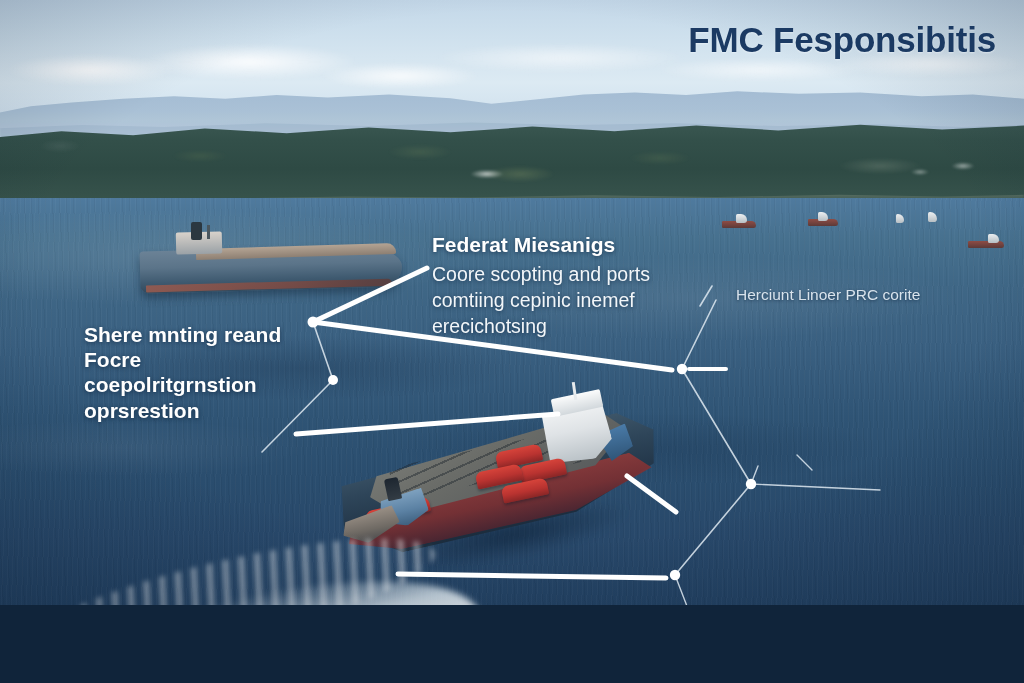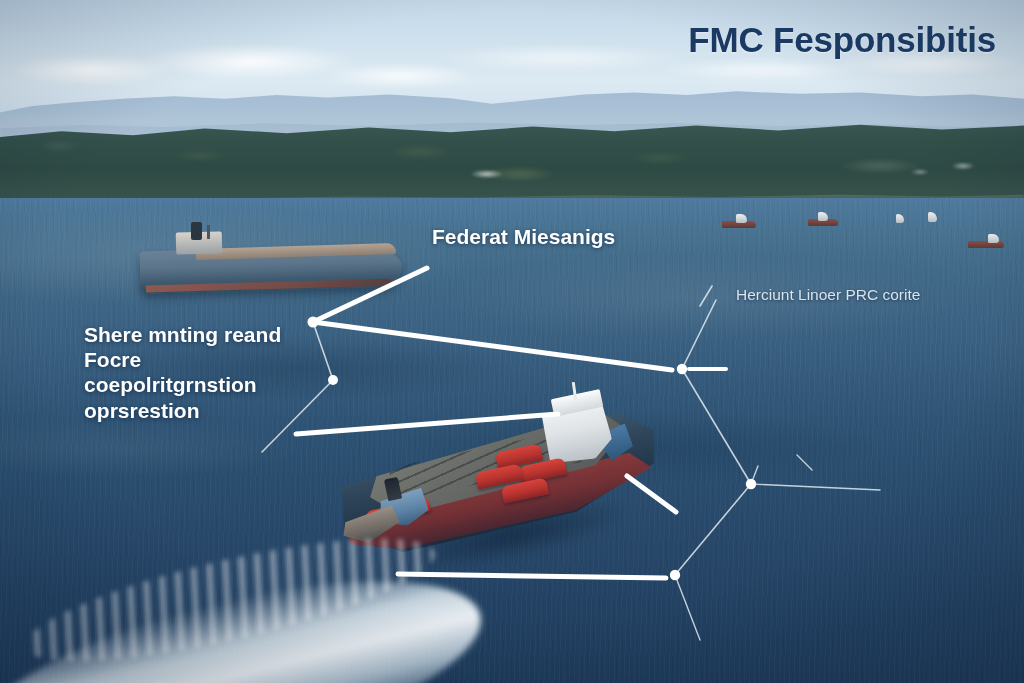--- a/index.html
+++ b/index.html
@@ -6,21 +6,21 @@
     margin: 0;
     padding: 0;
     background: #10243a;
   }
   body {
     font-family: "Liberation Sans", sans-serif;
   }
   #stage {
     position: relative;
     width: 1024px;
-    height: 683px;
+    height: 605px;
     overflow: hidden;
     background: #1d4368;
   }
 
   
   .photo { position: absolute; inset: 0; }
 
   .sky {
     position: absolute;
     left: 0; top: 0; width: 1024px; height: 150px;
@@ -308,21 +308,21 @@
     color: #f2f6f9;
   }
   .callout .sub {
     font-size: 15.5px;
     line-height: 1.3;
     color: #d8e3ec;
     margin-top: 7px;
     text-shadow: 0 1px 3px rgba(10,30,55,.6);
   }
 
-  #c-top    { left: 432px; top: 224px;  width: 270px; }
+  #c-top    { left: 432px; top: 232px;  width: 270px; }
   #c-left   { left: 84px;  top: 322px;  width: 230px; }
   #c-right  { left: 736px; top: 278px;  width: 268px; }
   #c-bottom { left: 736px; top: 508px;  width: 268px; }
 
   .vignette {
     position: absolute; inset: 0;
     background: radial-gradient(ellipse 85% 80% at 50% 46%,
       rgba(0,0,0,0) 55%, rgba(6,20,38,.30) 100%);
   }
 </style>
@@ -432,20 +432,21 @@
       <circle cx="675" cy="575" r="5.2"></circle>
     </g>
   </svg>
 
   <div class="title">
     <span>FMC Fesponsibitis</span>
   </div>
 
   <div class="callout" id="c-top">
     <div class="head">Federat Miesanigs</div>
+    <div class="body">Coore scopting and ports comtiing cepinic inemef erecichotsing</div>
   </div>
 
   <div class="callout" id="c-left">
     <div class="head">Shere mnting reand Focre coepolritgrnstion oprsrestion</div>
   </div>
 
   <div class="callout" id="c-right">
     <div class="sub">Herciunt Linoer PRC coritе</div>
   </div>
 

